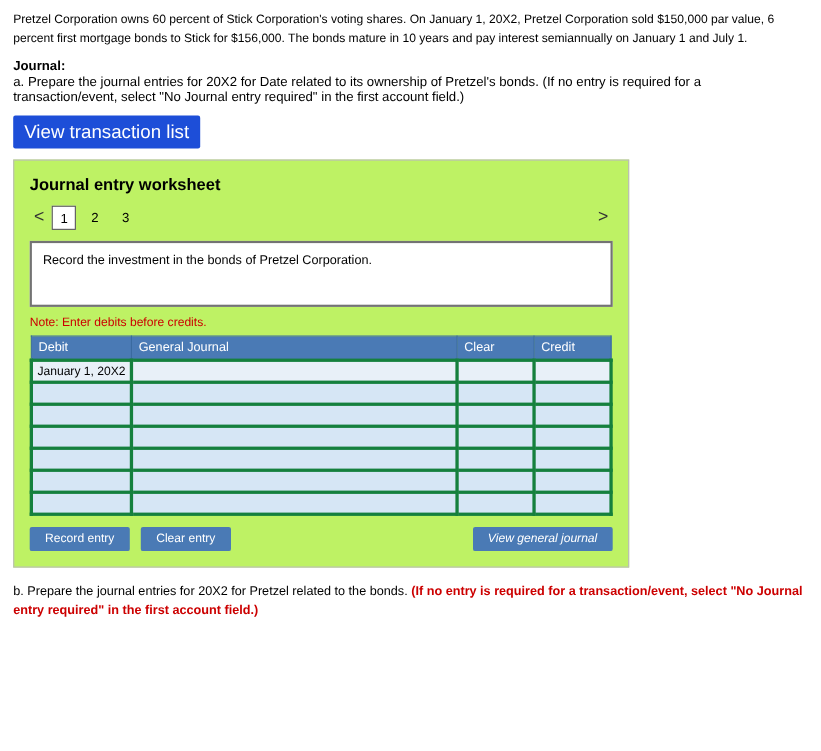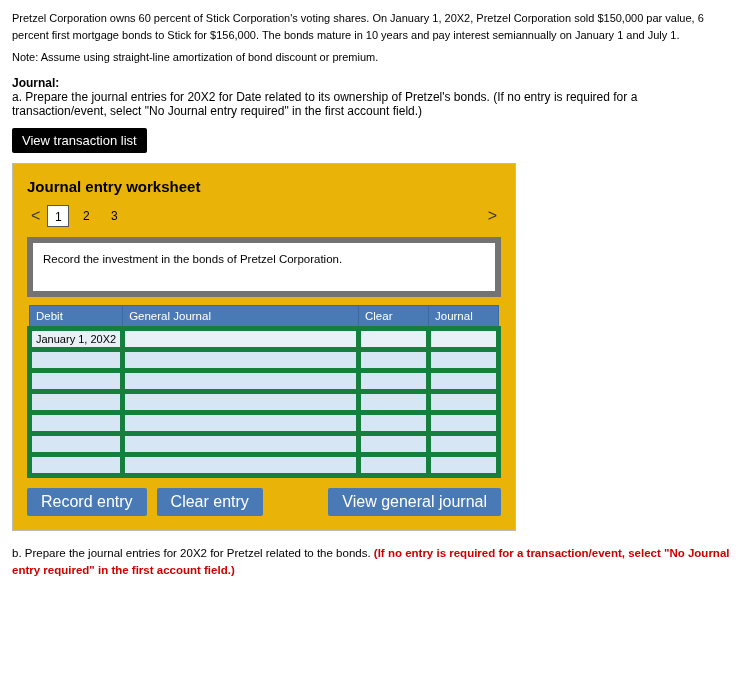--- a/index.html
+++ b/index.html
@@ -14,35 +14,35 @@
     .problem-text {
       font-size: 11px;
       line-height: 1.5;
       margin-bottom: 10px;
     }
     .note-line { margin-top: 6px; }
     .required-section { margin-top: 8px; }
     .required-section .req-bold { font-weight: bold; }
     .view-btn {
       display: inline-block;
-      background: #000000;
+      background: #1d4ed8;
       color: #fff;
       padding: 5px 10px;
       border: none;
       cursor: pointer;
-      font-size: 13px;
+      font-size: 17px;
       margin: 10px 0;
       border-radius: 2px;
     }
     .worksheet-container {
       border: 1px solid #bbb;
-      background: #eab308;
+      background: #bef264;
       padding: 14px 14px 14px 14px;
       margin-bottom: 14px;
-      width: 504px;
+      width: 560px;
     }
     .worksheet-title {
       font-size: 15px;
       font-weight: bold;
       margin-bottom: 10px;
     }
     .nav-row {
       display: flex;
       align-items: center;
       margin-bottom: 10px;
@@ -66,21 +66,21 @@
     .nav-page.active {
       border: 1px solid #555;
       background: #fff;
     }
     .nav-right {
       margin-left: auto;
       font-size: 16px;
       cursor: pointer;
     }
     .instruction-box {
-      border: 6px solid #737373;
+      border: 2px solid #737373;
       background: #fff;
       padding: 10px;
       margin-bottom: 8px;
       font-size: 11.5px;
       min-height: 60px;
     }
     .note-debits {
       color: #cc0000;
       font-size: 11px;
       margin-bottom: 6px;
@@ -93,21 +93,21 @@
     .journal-table thead tr th {
       background: #4a7ab5;
       color: #fff;
       padding: 4px 6px;
       border: 1px solid #3a6aa0;
       text-align: left;
       font-weight: normal;
     }
     .journal-table thead tr th.center { }
     .journal-table tbody tr td {
-      border: 5px solid #15803d;
+      border: 3px solid #15803d;
       padding: 0;
       height: 20px;
       background: #fff;
     }
     .journal-table tbody tr td.date-cell {
       padding: 2px 4px;
       font-size: 11px;
       background: #fff;
       white-space: nowrap;
     }
@@ -130,44 +130,42 @@
       display: flex;
       align-items: center;
       margin-top: 10px;
       gap: 10px;
     }
     .btn-action {
       background: #4a7ab5;
       color: #fff;
       border: none;
       padding: 5px 14px;
-      font-size: 16px;
+      font-size: 11px;
       cursor: pointer;
       border-radius: 2px;
     }
     .btn-right {
       margin-left: auto;
+      font-style: italic;
     }
     .bottom-text {
       font-size: 11.5px;
       line-height: 1.5;
       margin-top: 10px;
     }
     .bottom-text .red-bold { font-weight: bold; color: #cc0000; }
   </style>
 </head>
 <body>
 
 
 
 <div class="problem-text">
   <span>Pretzel Corporation owns 60 percent of Stick Corporation's voting shares. On January 1, 20X2, Pretzel Corporation sold $150,000 par value, 6 percent first mortgage bonds to Stick for $156,000. The bonds mature in 10 years and pay interest semiannually on January 1 and July 1.</span>
-  <div class="note-line">
-    <span>Note: Assume using straight-line amortization of bond discount or premium.</span>
-  </div>
 </div>
 
 <div class="required-section">
   <div>
     <span class="req-bold">Journal:</span>
   </div>
   <div>
     <span>a. Prepare the journal entries for 20X2 for Date related to its ownership of Pretzel's bonds.</span>
     <span class="red-bold">(If no entry is required for a transaction/event, select "No Journal entry required" in the first account field.)</span>
   </div>
@@ -183,28 +181,29 @@
     <span class="nav-page active">1</span>
     <span class="nav-page">2</span>
     <span class="nav-page">3</span>
     <span class="nav-arrow nav-right">&gt;</span>
   </div>
 
   <div class="instruction-box">
     <span>Record the investment in the bonds of Pretzel Corporation.</span>
   </div>
 
+  <div class="note-debits">Note: Enter debits before credits.</div>
 
   <table class="journal-table">
     <thead>
       <tr>
         <th style="width:90px">Debit</th>
         <th class="center">General Journal</th>
         <th class="center" style="width:70px">Clear</th>
-        <th class="center" style="width:70px">Journal</th>
+        <th class="center" style="width:70px">Credit</th>
       </tr>
     </thead>
     <tbody id="journal-tbody">
     <tr>
           <td class="date-cell">January 1, 20X2</td>
           <td><input type="text" style=""></td>
           <td><input type="text" style=""></td>
           <td><input type="text" style=""></td>
         </tr>
         <tr>

